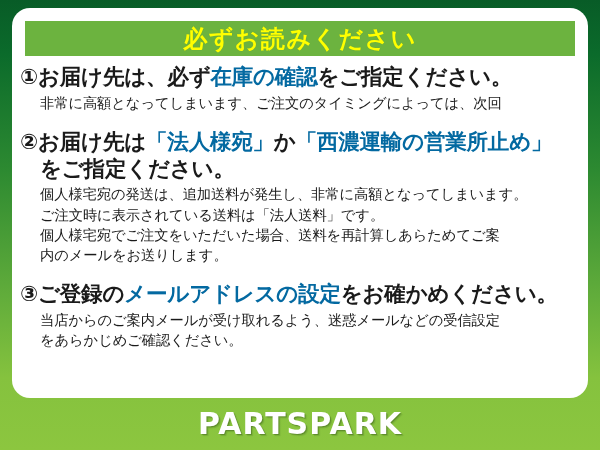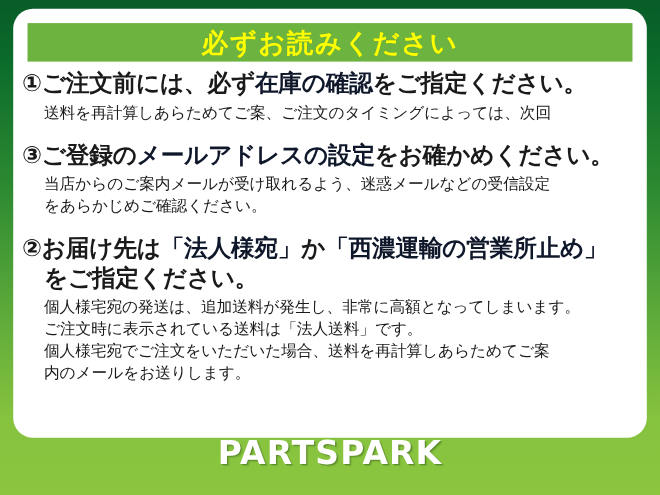--- a/index.html
+++ b/index.html
@@ -83,21 +83,21 @@
     letter-spacing: -0.2px;
     white-space: nowrap;
   }
   .notice-head.wrap {
     white-space: normal;
   }
   .notice-head .num {
     font-weight: bold;
   }
   .hl {
-    color: #0f172a;
+    color: #0369a1;
   }
   .notice-body {
     margin: 2px 0 0 20px;
     font-size: 14.3px;
     color: #1a1a1a;
     line-height: 1.42;
     letter-spacing: -0.1px;
     white-space: nowrap;
   }
   .notice-body div {
@@ -115,20 +115,21 @@
   }
 
   
   #footer {
     position: absolute;
     left: 0;
     top: 398px;
     width: 600px;
     height: 52px;
     display: flex;
+    align-items: center;
     justify-content: center;
   }
   #brand-logo {
     color: #ffffff;
     font-size: 30px;
     font-weight: bold;
     letter-spacing: 1px;
     line-height: 1;
     text-shadow: 1px 1px 0 rgba(40,70,20,0.30),
                  2px 2px 1px rgba(40,70,20,0.18);
@@ -141,44 +142,44 @@
 
   <div id="card">
 
     <div id="header-bar">
       <span id="header-title">必ずお読みください</span>
     </div>
 
     <div id="notice-list">
 
       <div class="notice-item" id="item-1">
-        <span class="notice-head"><span class="num">①</span><span>ご注文前には、必ず</span><span class="hl">在庫の確認</span><span>をご指定ください。</span></span>
+        <span class="notice-head"><span class="num">①</span><span>お届け先は、必ず</span><span class="hl">在庫の確認</span><span>をご指定ください。</span></span>
         <div class="notice-body">
-          <div>送料を再計算しあらためてご案、ご注文のタイミングによっては、次回</div>
-        </div>
-      </div>
-
-      <div class="notice-item" id="item-3">
-        <span class="notice-head"><span class="num">③</span><span>ご登録の</span><span class="hl">メールアドレスの設定</span><span>をお確かめください。</span></span>
-        <div class="notice-body">
-          <div>当店からのご案内メールが受け取れるよう、迷惑メールなどの受信設定</div>
-          <div>をあらかじめご確認ください。</div>
+          <div>非常に高額となってしまいます、ご注文のタイミングによっては、次回</div>
         </div>
       </div>
 
       <div class="notice-item" id="item-2">
         <span class="notice-head wrap"><span class="num">②</span><span>お届け先は</span><span class="hl">「法人様宛」</span><span>か</span><span class="hl">「西濃運輸の営業所止め」</span><span class="head-line-2">をご指定ください。</span></span>
         <div class="notice-body">
           <div>個人様宅宛の発送は、追加送料が発生し、非常に高額となってしまいます。</div>
           <div>ご注文時に表示されている送料は「法人送料」です。</div>
           <div>個人様宅宛でご注文をいただいた場合、送料を再計算しあらためてご案</div>
           <div>内のメールをお送りします。</div>
         </div>
       </div>
 
+      <div class="notice-item" id="item-3">
+        <span class="notice-head"><span class="num">③</span><span>ご登録の</span><span class="hl">メールアドレスの設定</span><span>をお確かめください。</span></span>
+        <div class="notice-body">
+          <div>当店からのご案内メールが受け取れるよう、迷惑メールなどの受信設定</div>
+          <div>をあらかじめご確認ください。</div>
+        </div>
+      </div>
+
     </div>
   </div>
 
   <div id="footer">
     <span id="brand-logo">PARTSPARK</span>
   </div>
 
 </div>
 
 </body></html>

